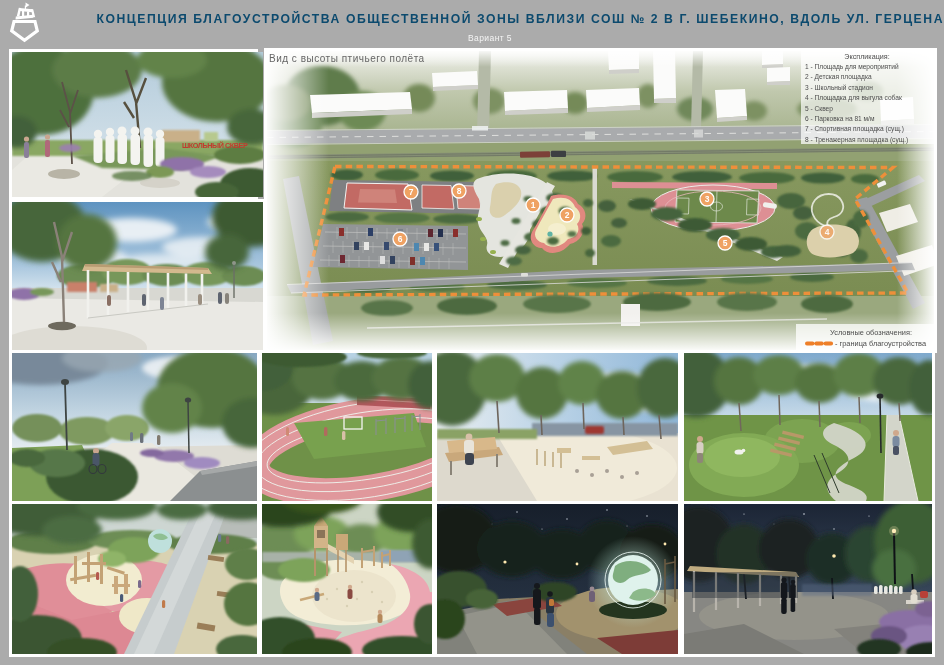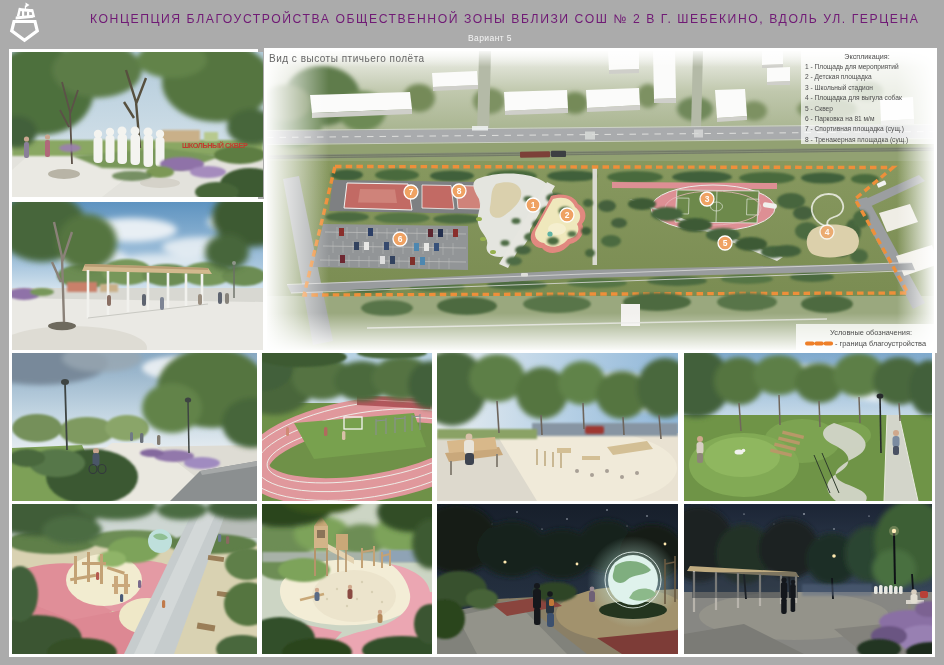--- a/index.html
+++ b/index.html
@@ -19,21 +19,21 @@
     <rect x="17" y="11" width="2.2" height="5"></rect>
     <rect x="22" y="11.5" width="2.2" height="5"></rect>
     <polygon points="11.8,16.3 13.8,7.8 16,8 14.4,16.5"></polygon>
     <polygon points="26,9 28.2,9.3 30.2,17.3 27.6,17"></polygon>
     <polygon points="10.5,19.4 28.5,17.8 28.2,14.8 10.8,16.4"></polygon>
   </g>
   <polygon points="9,21.5 30,21.5 32.3,30.8 19.5,40.3 6.7,30.8" fill="none" stroke="#ffffff" stroke-width="3.2"></polygon>
 </svg>
 </div>
 
-<div style="position:absolute;left:90px;top:12px;width:854px;text-align:left;color:#701a75;font-size:12.2px;letter-spacing:1.55px;font-weight:400;">КОНЦЕПЦИЯ БЛАГОУСТРОЙСТВА ОБЩЕСТВЕННОЙ ЗОНЫ ВБЛИЗИ СОШ № 2 В Г. ШЕБЕКИНО, ВДОЛЬ УЛ. ГЕРЦЕНА</div>
+<div style="position:absolute;left:90px;top:12px;width:854px;text-align:right;color:#0c4a6e;font-size:12.2px;letter-spacing:1.55px;font-weight:700;">КОНЦЕПЦИЯ БЛАГОУСТРОЙСТВА ОБЩЕСТВЕННОЙ ЗОНЫ ВБЛИЗИ СОШ № 2 В Г. ШЕБЕКИНО, ВДОЛЬ УЛ. ГЕРЦЕНА</div>
 
 <div style="position:absolute;left:90px;top:33px;width:800px;text-align:center;color:#f5f5f5;font-size:8.5px;letter-spacing:0.4px;">Вариант 5</div>
 
 <div class="tile" style="left:12px;top:52px;width:243px;height:145px;">
 <svg width="251" height="145" viewBox="0 0 251 145">
 <defs>
   <linearGradient id="skyA" x1="0" y1="0" x2="0" y2="1">
     <stop offset="0" stop-color="#b3cbdb"></stop>
           <stop offset="1" stop-color="#dfe9ee"></stop>
   </linearGradient>

